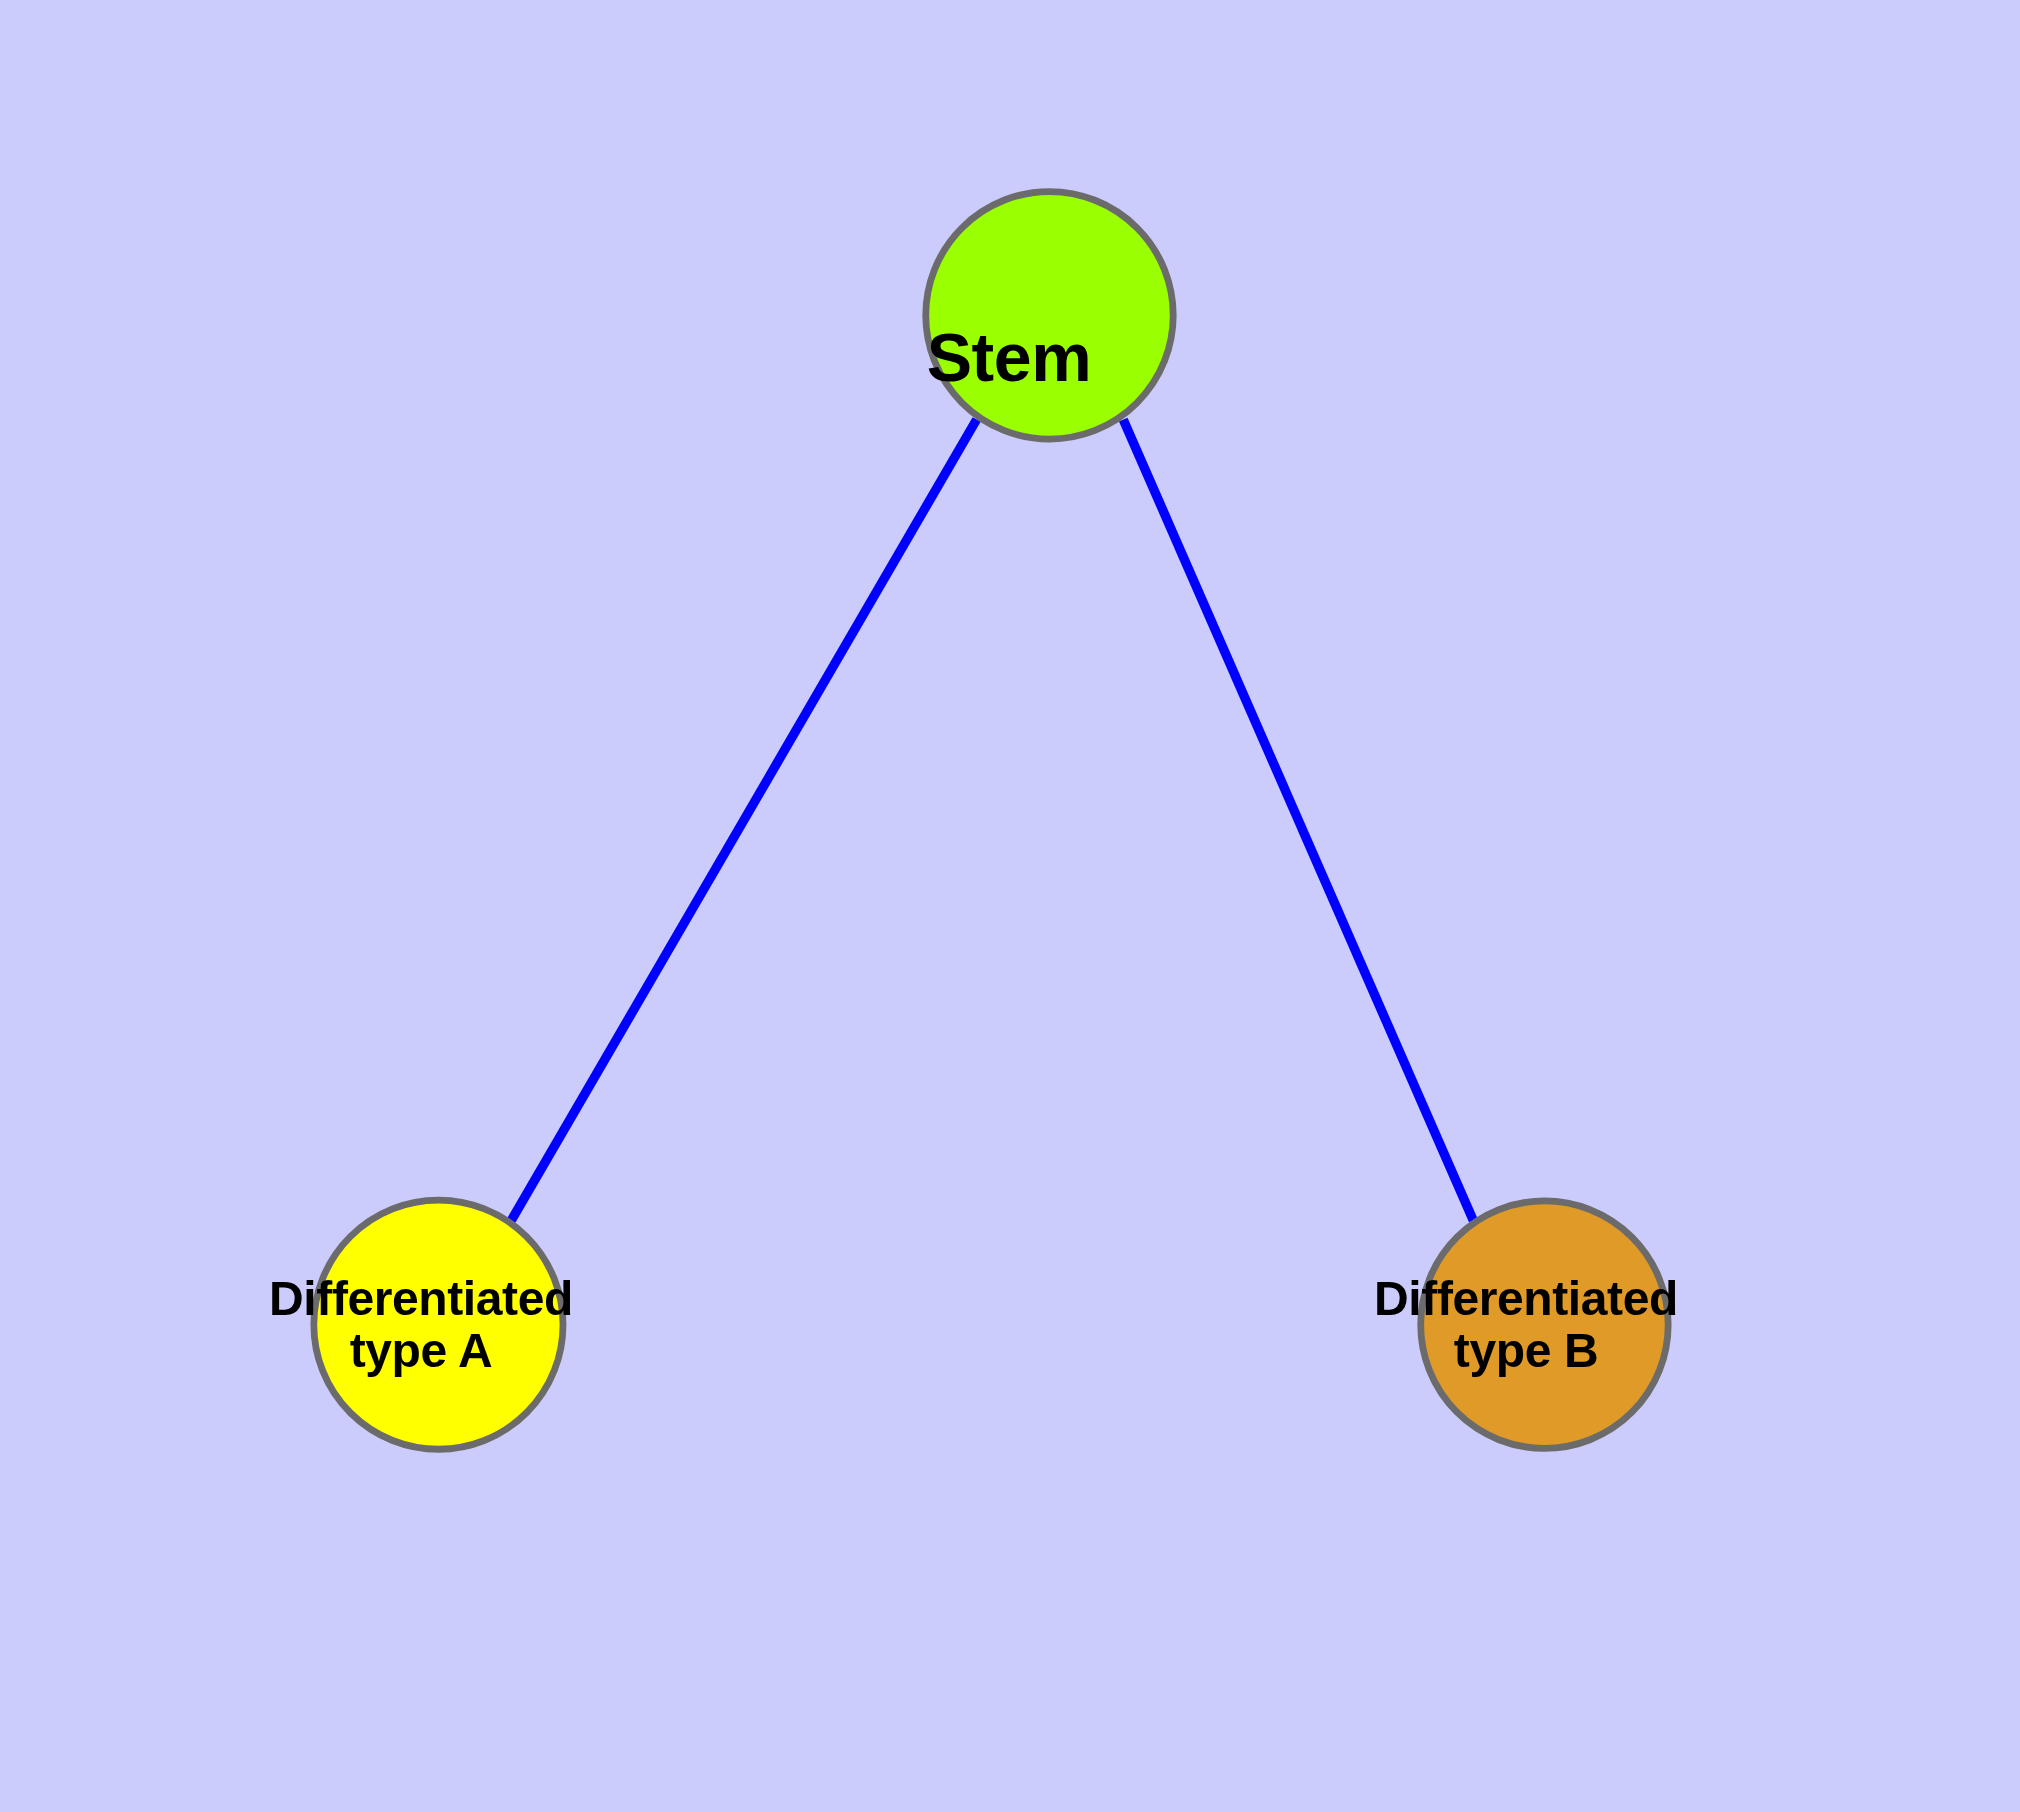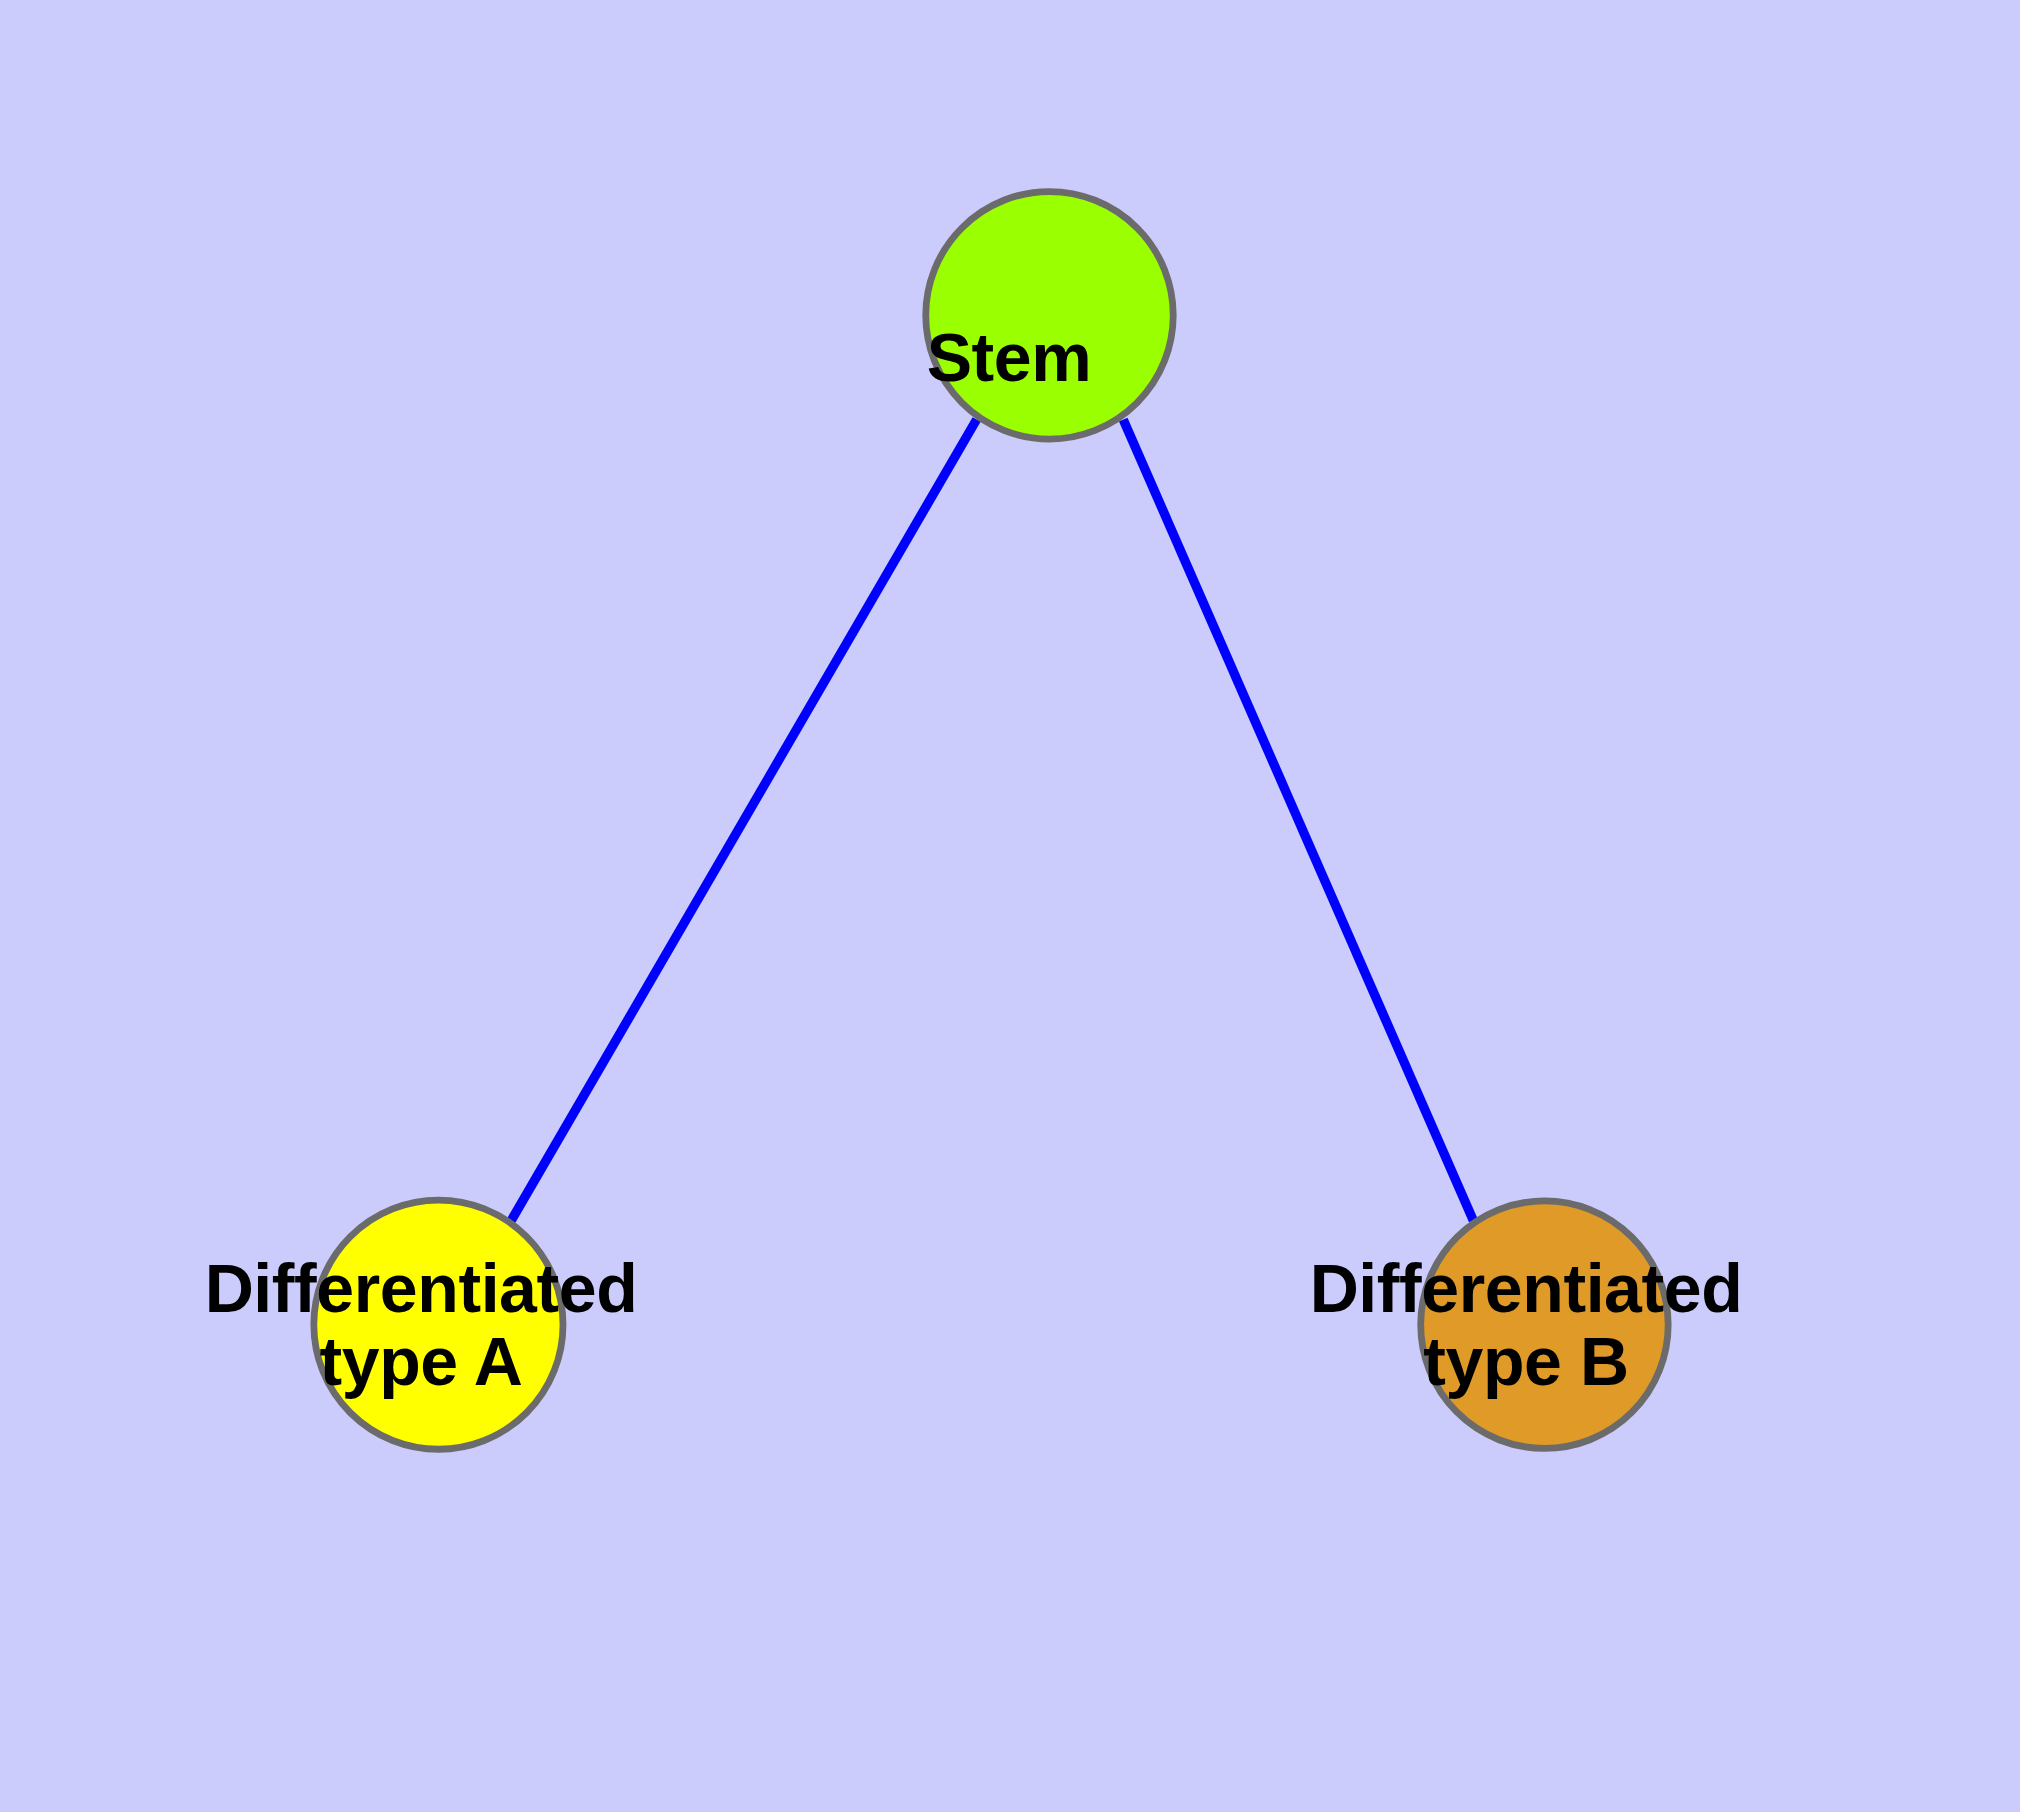--- a/index.html
+++ b/index.html
@@ -31,21 +31,21 @@
     white-space: pre;
     line-height: 1.08;
     letter-spacing: -0.4px;
     transform: translate(-50%, -50%);
     pointer-events: none;
   }
   .label-stem {
     font-size: 68px;
   }
   .label-leaf {
-    font-size: 68px;
+    font-size: 48px;
   }
 </style>
 </head>
 <body>
 
 <div id="stage">
 
   <svg id="graph-svg" viewBox="0 0 2384 2138" xmlns="http://www.w3.org/2000/svg">
     <g>
       <line x1="1152" y1="495" x2="603" y2="1440" stroke="#0000ff" stroke-width="11" stroke-linecap="butt"></line>

